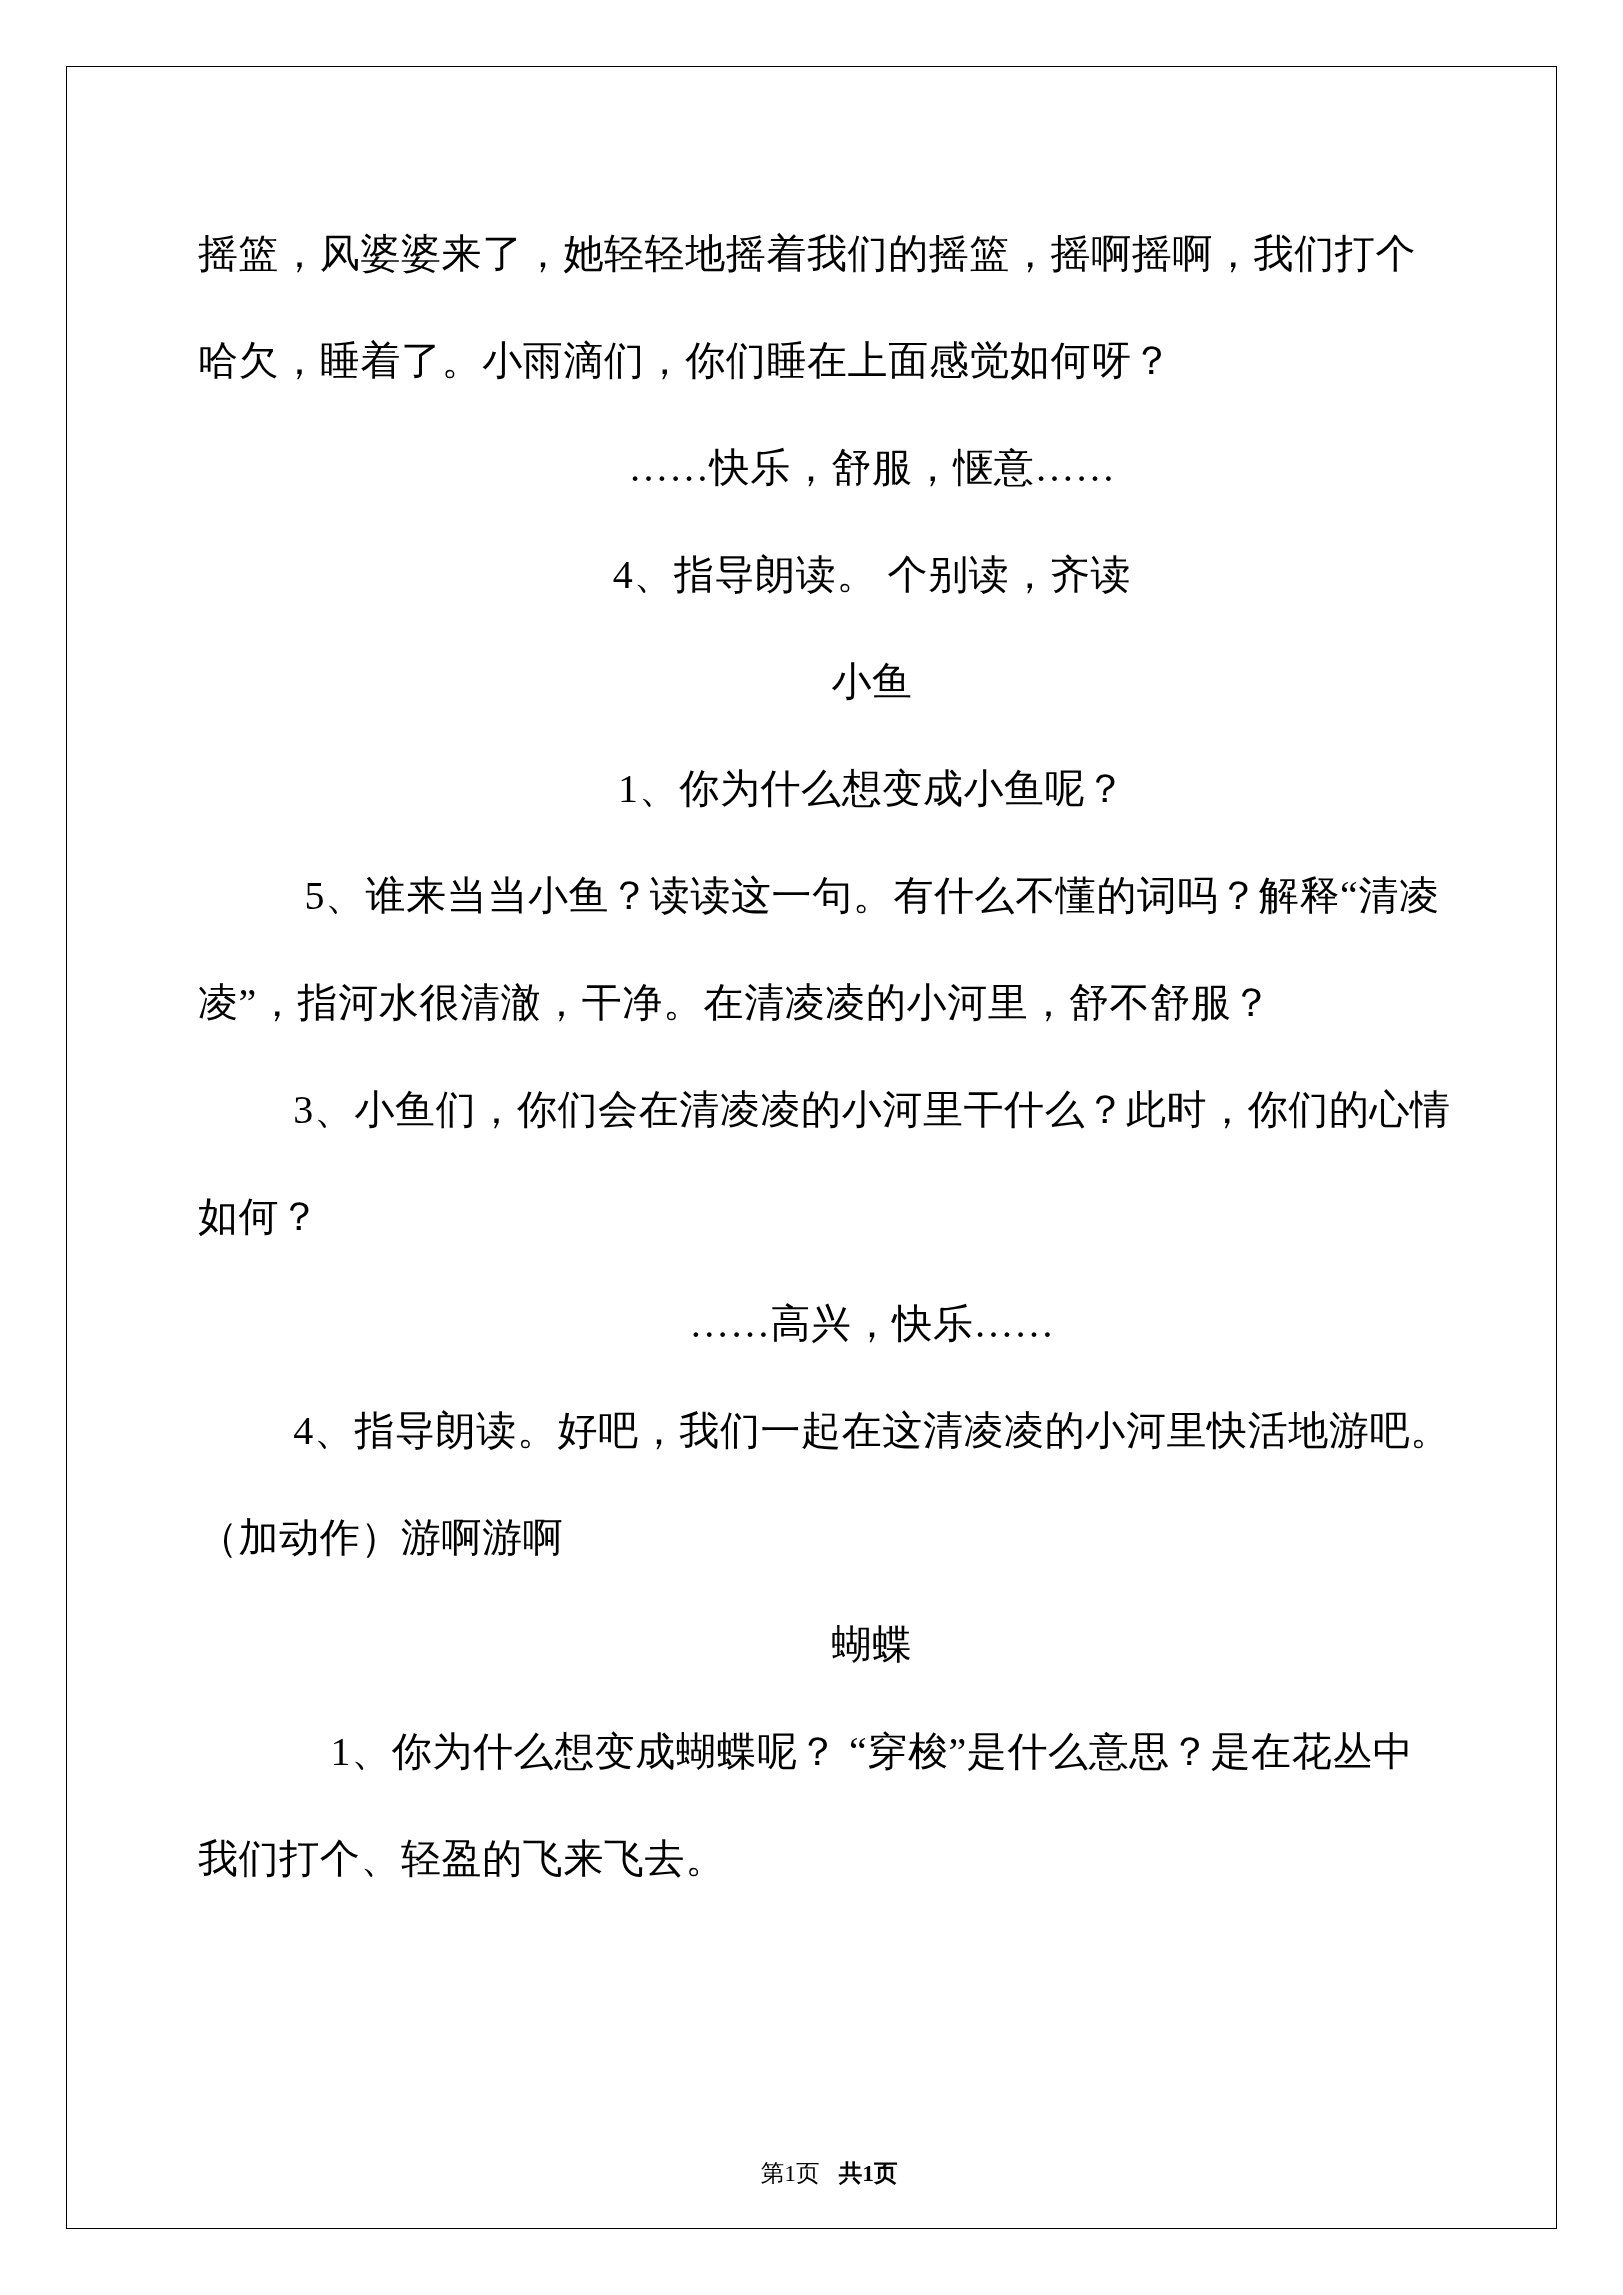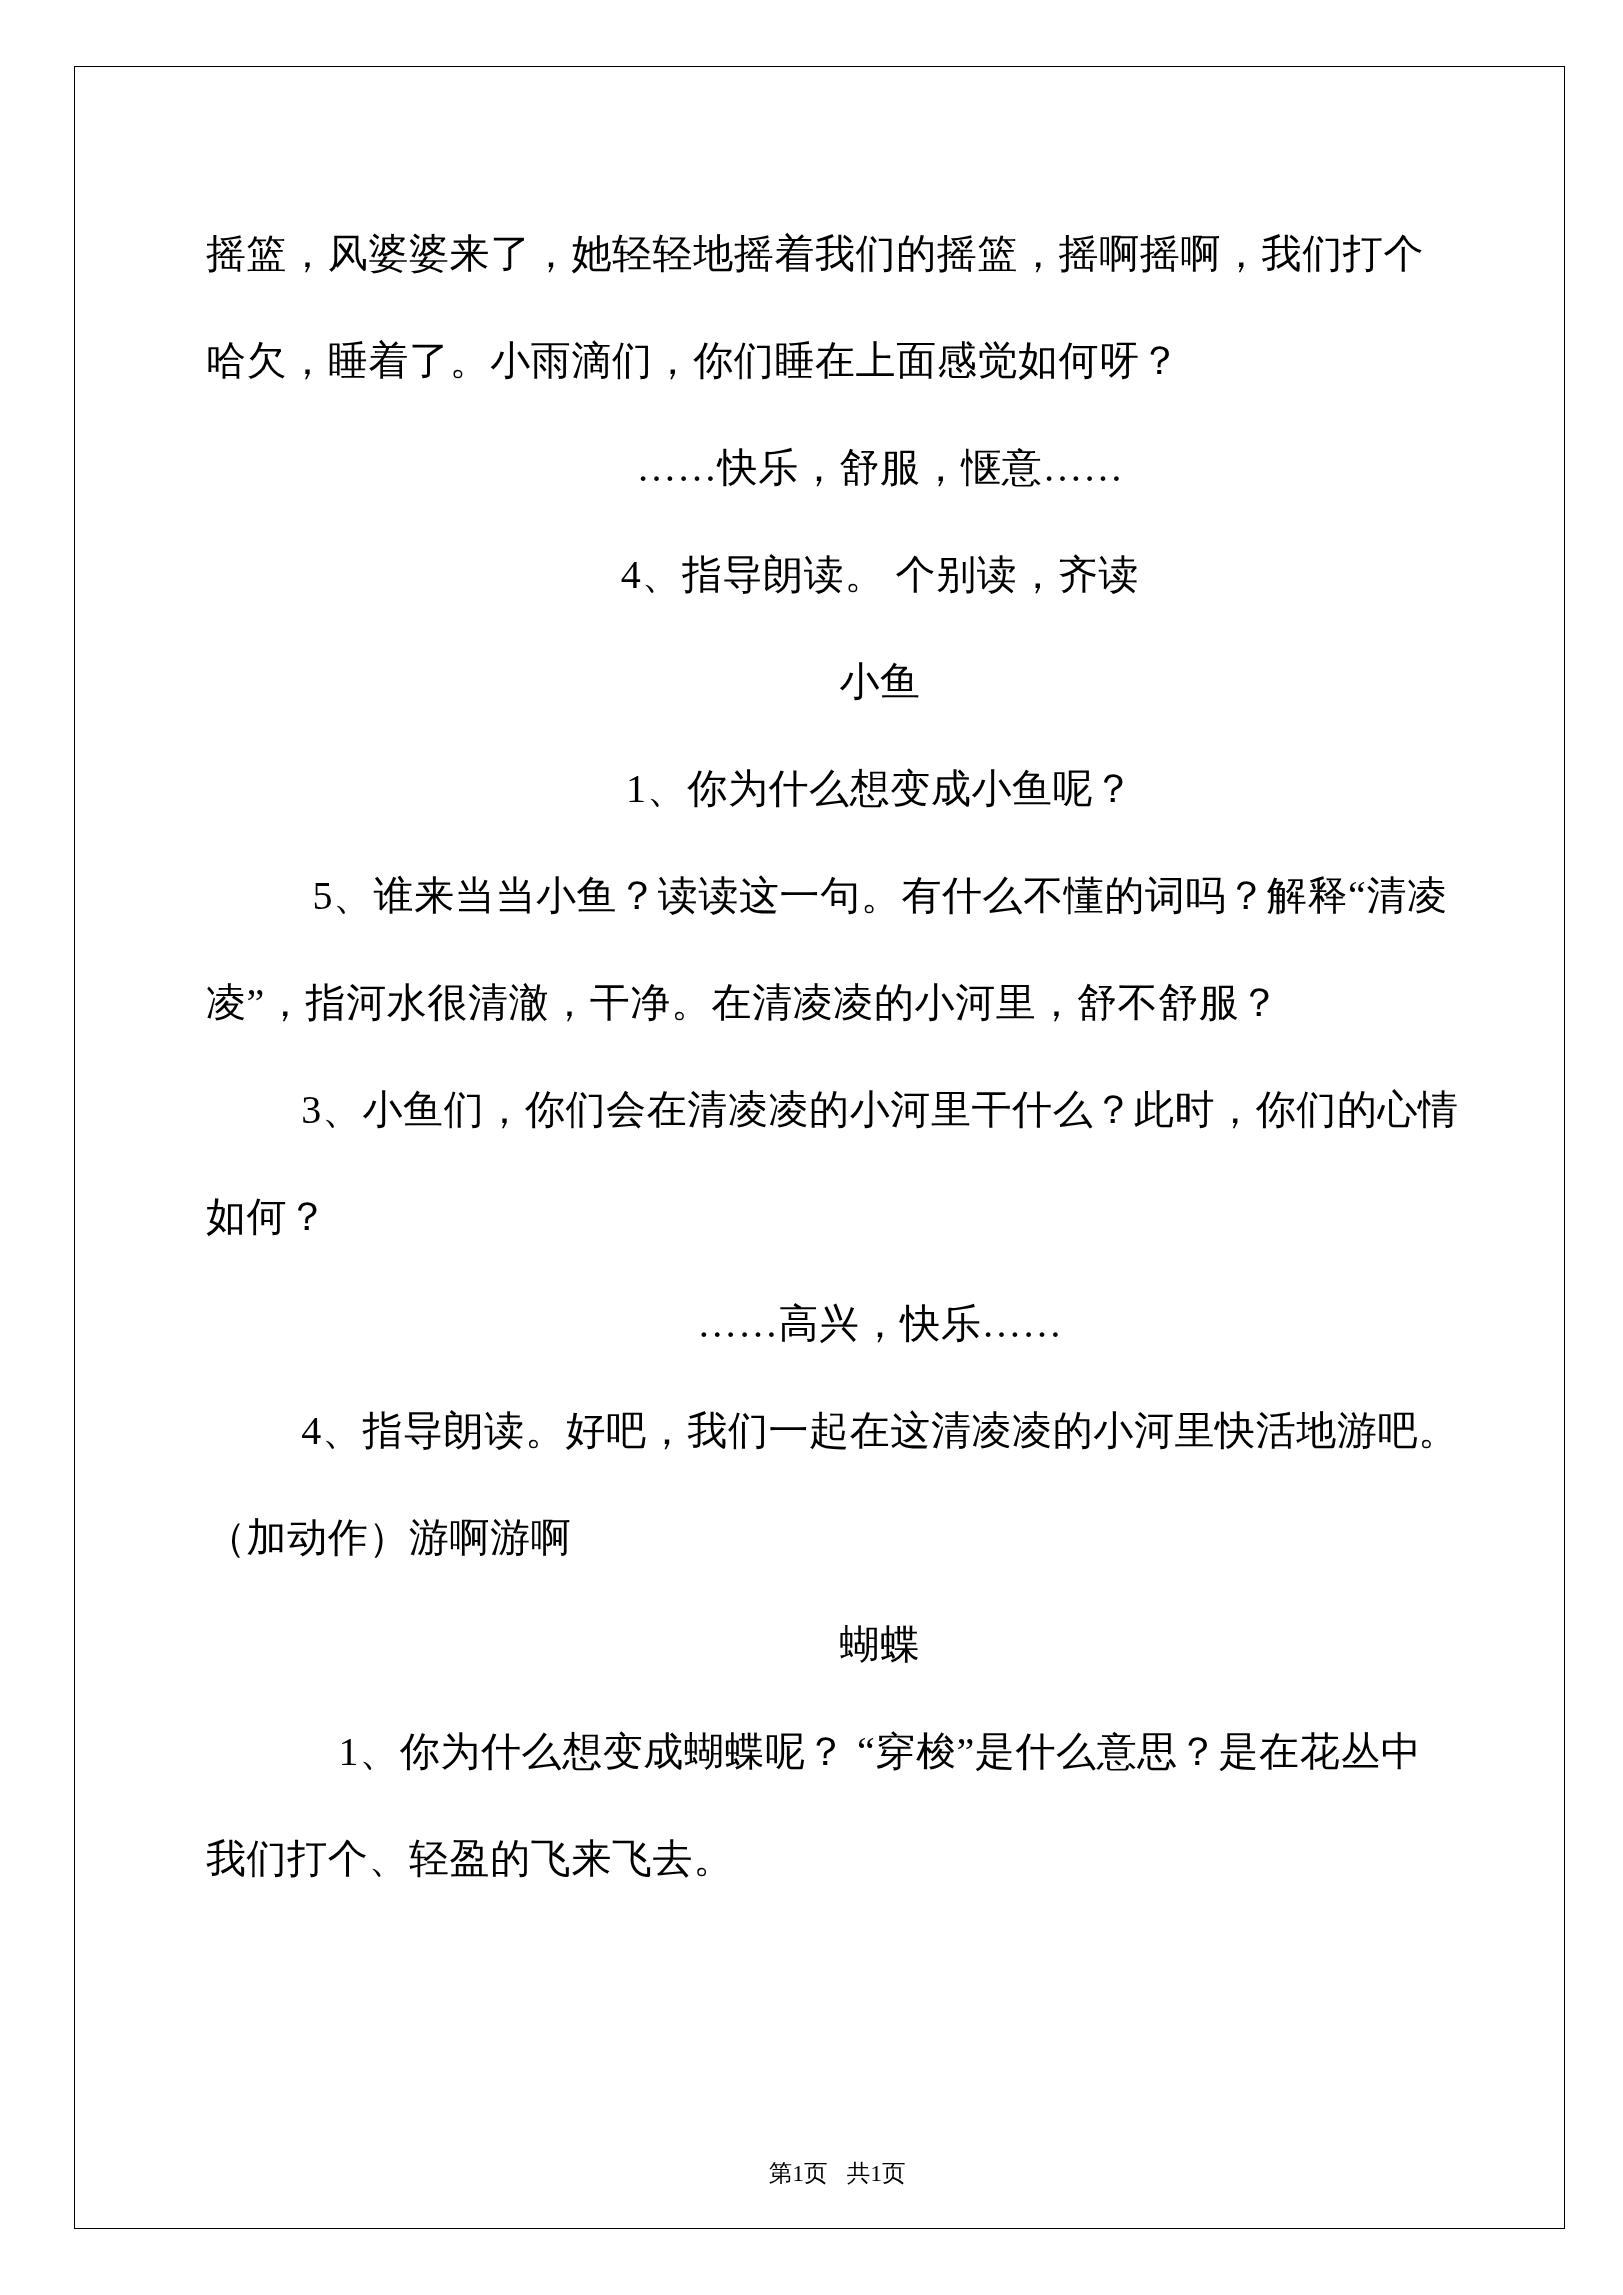--- a/index.html
+++ b/index.html
@@ -24,21 +24,20 @@
     overflow: hidden;
   }
   .frame {
     position: absolute;
     left: 66px;
     top: 66px;
     width: 1491px;
     height: 2163px;
     border: 1.7px solid var(--frame);
     box-sizing: border-box;
-    margin-left: 8px;
   }
   .content {
     position: absolute;
     left: 131px;
     top: 163px;
     width: 1267px;
   }
   .line {
     height: 107px;
     font-size: 40px;
@@ -57,20 +56,21 @@
     right: 0;
     top: 2064px;
     text-align: center;
     font-size: 23.6px;
     line-height: 28px;
     color: var(--ink);
     white-space: pre;
   }
   .footer .pg.total {
     margin-left: 19px;
+    font-weight: bold;
   }
 </style>
 </head>
 <body>
 
 <div class="page">
   <div class="frame">
     <div class="content">
         <div class="line">摇篮，风婆婆来了，她轻轻地摇着我们的摇篮，摇啊摇啊，我们打个</div>
         <div class="line">哈欠，睡着了。小雨滴们，你们睡在上面感觉如何呀？</div>

